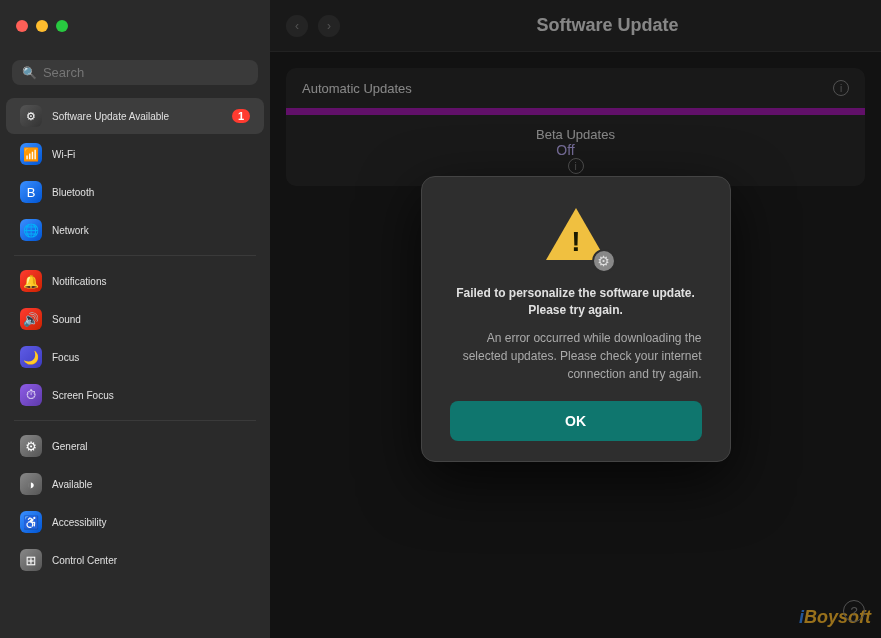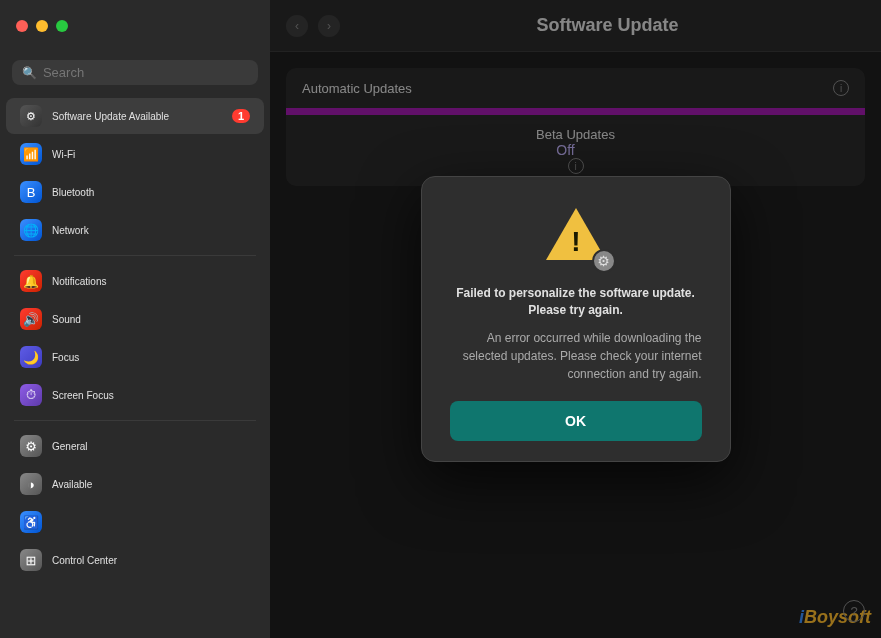--- a/index.html
+++ b/index.html
@@ -387,20 +387,21 @@
     <span class="sidebar-label">General</span>
   </div>
 
   <div class="sidebar-item">
     <div class="sidebar-icon icon-appearance">◑</div>
     <span class="sidebar-label">Available</span>
   </div>
 
   <div class="sidebar-item">
     <div class="sidebar-icon icon-accessibility">♿</div>
+    <span class="sidebar-label">Accessibility</span>
   </div>
 
   <div class="sidebar-item">
     <div class="sidebar-icon icon-controlcenter">⊞</div>
     <span class="sidebar-label">Control Center</span>
   </div>
 </div>
 
 <div class="main-content">
   <div class="titlebar-main">

